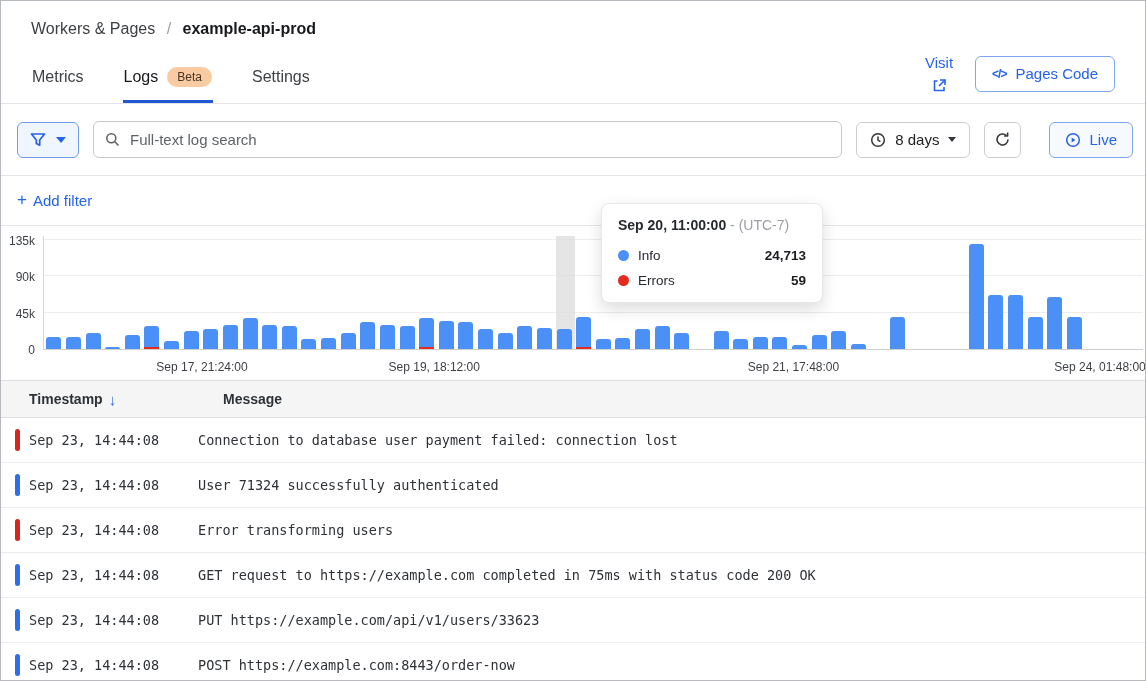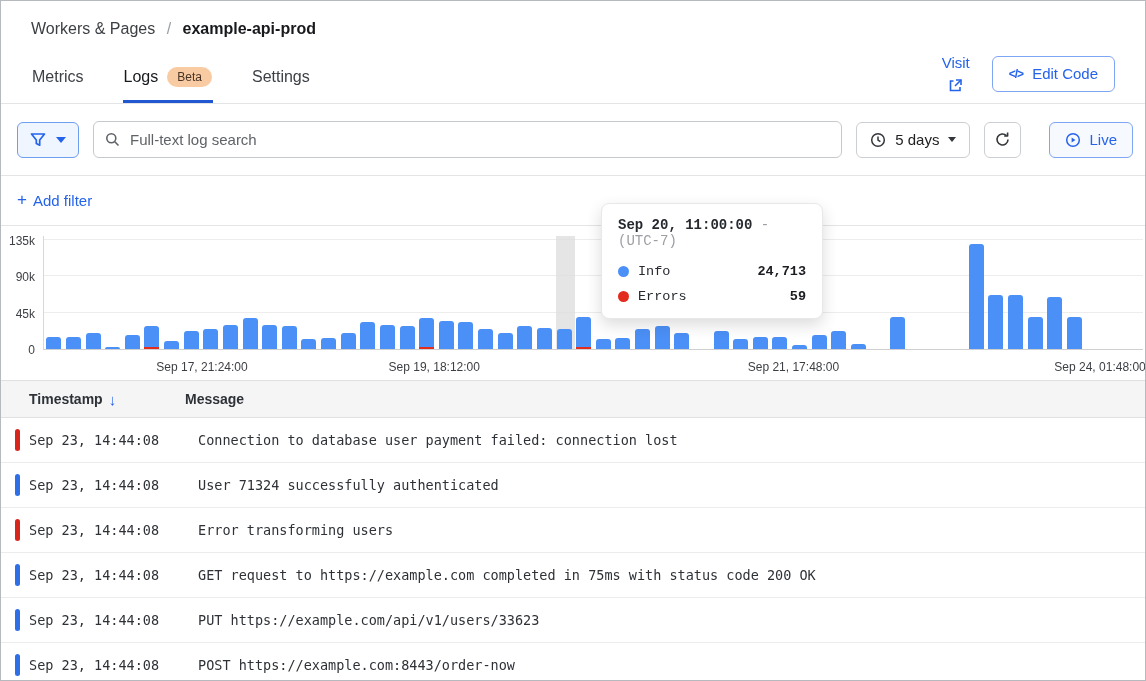--- a/index.html
+++ b/index.html
@@ -67,35 +67,35 @@
   .bars { position:absolute; left:0; right:0; bottom:0; top:0; display:flex; align-items:flex-end; }
   .slot { flex:1 1 0; display:flex; justify-content:center; align-items:flex-end; height:100%; }
   .bar { width:15px; background:#4b90f7; border-radius:3px 3px 0 0; display:flex;
          flex-direction:column; justify-content:flex-end; overflow:hidden; }
   .bar .err-seg { width:100%; background:#e32c1e; }
   .hover-band { position:absolute; top:0; bottom:0; background:#dcdcdc; opacity:.75; z-index:0; }
 
   
   .tooltip { position:absolute; left:600px; top:202px; width:222px; background:#fff;
              border:1px solid #e7e8ea; border-radius:8px; padding:13px 16px 14px 16px;
-             box-shadow:0 6px 16px rgba(0,0,0,.14); z-index:5;font-family:Liberation Mono, monospace; }
+             box-shadow:0 6px 16px rgba(0,0,0,.14); z-index:5; }
   .tt-title { font-size:14px; margin-bottom:15px; }
   .tt-time { font-weight:700; color:#26292e; }
   .tt-tz { color:#9b9ea3; }
   .tt-row { display:flex; align-items:center; gap:9px; margin-top:10px; font-size:13.5px; color:#26292e; }
   .tt-dot { width:11px; height:11px; border-radius:50%; }
   .tt-dot.info { background:#4b90f7; }
   .tt-dot.error { background:#e32c1e; }
   .tt-val { margin-left:auto; font-weight:700; color:#1b1d20; }
 
   
   .log-table { border-top:1px solid #dfe0e2; }
   .thead { display:flex; align-items:center; height:37px; background:#f5f5f6;
            border-bottom:1px solid #e0e1e3; font-size:14px; font-weight:700; color:#2e3237; }
-  .col-ts { width:184px; padding-left:28px; display:flex; align-items:center; gap:6px; }
+  .col-ts { width:222px; padding-left:28px; display:flex; align-items:center; gap:6px; }
   .col-msg { flex:1; }
   .sort-arrow { color:#2563eb; font-size:15px; font-weight:400; cursor:pointer; }
   .row { position:relative; display:flex; align-items:center; height:45px;
          border-bottom:1px solid #ececee; font-family:"DejaVu Sans Mono", monospace;
          font-size:13.5px; color:#2e3237; cursor:pointer; }
   .marker { position:absolute; left:14px; top:50%; transform:translateY(-50%);
             width:5px; height:22px; border-radius:3px; }
   .marker.error { background:#d8261d; }
   .marker.info  { background:#2e6fe8; }
   .row .cell-ts { width:197px; padding-left:28px; }
@@ -133,21 +133,21 @@
         <span>
           <svg width="15" height="15" viewBox="0 0 15 15" fill="none" stroke="#2563eb" stroke-width="1.6">
             <path d="M5.5 3H2.5v9.5H12V9"></path>
               <path d="M8 2h5v5"></path>
               <path d="M13 2 7 8"></path>
           </svg>
         </span>
       </div>
       <button class="btn-outline-blue">
         <span class="code-glyph">&lt;/&gt;</span>
-        <span>Edit Code</span>
+        <span>Pages Code</span>
       </button>
     </div>
   </div>
 
   <div class="filter-bar">
     <div class="filter-btn">
       <span>
         <svg width="16" height="16" viewBox="0 0 16 16" fill="none" stroke="#2563eb" stroke-width="1.7" stroke-linejoin="round">
           <path d="M1.5 2h13L9.7 8v5.2L6.3 11.5V8L1.5 2z"></path>
         </svg>
@@ -161,21 +161,21 @@
       </svg>
       <input class="search-input" type="text" placeholder="Full-text log search" style="">
     </div>
     <div class="time-btn">
       <span>
         <svg width="16" height="16" viewBox="0 0 16 16" fill="none" stroke="#33363a" stroke-width="1.5">
           <circle cx="8" cy="8" r="6.3"></circle>
             <path d="M8 4.5V8l2.4 1.6"></path>
         </svg>
       </span>
-      <span>5 days</span>
+      <span>8 days</span>
       <span class="caret dark"></span>
     </div>
     <div class="icon-btn">
       <svg width="17" height="17" viewBox="0 0 17 17" fill="none" stroke="#33363a" stroke-width="1.6">
         <path d="M14 8.5a5.5 5.5 0 1 1-1.6-3.9"></path>
           <path d="M13.6 1.6v3.4h-3.4" stroke-linejoin="round"></path>
       </svg>
     </div>
     <div class="live-btn">
       <span>

